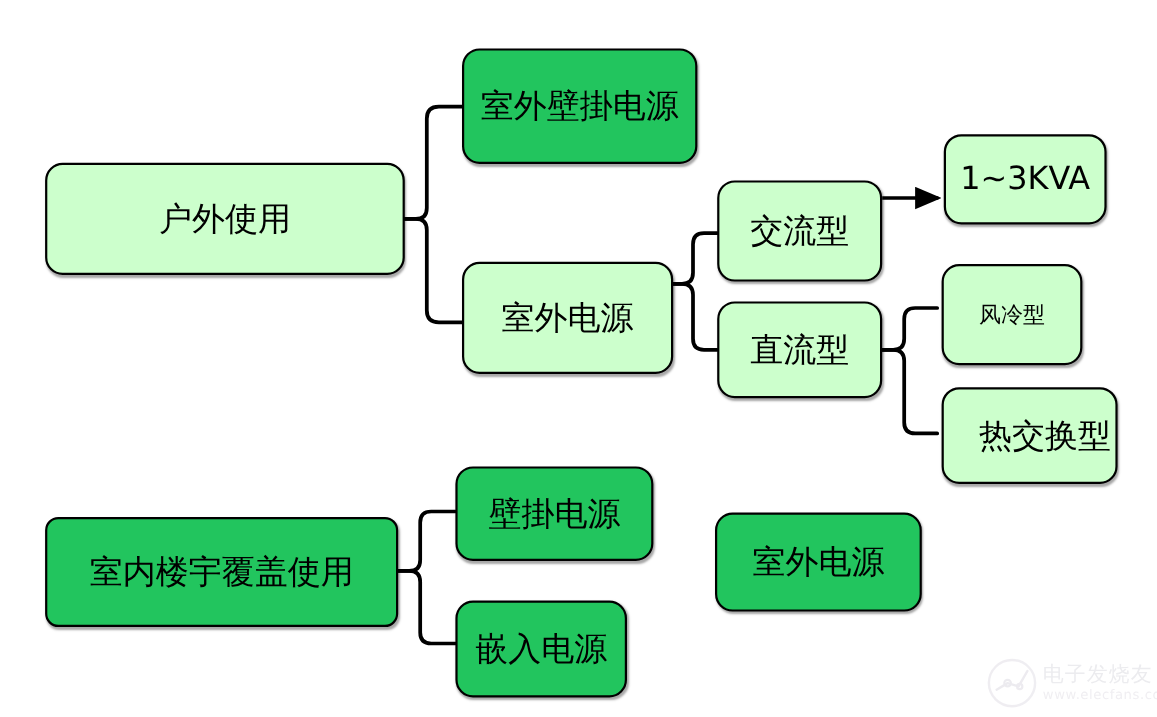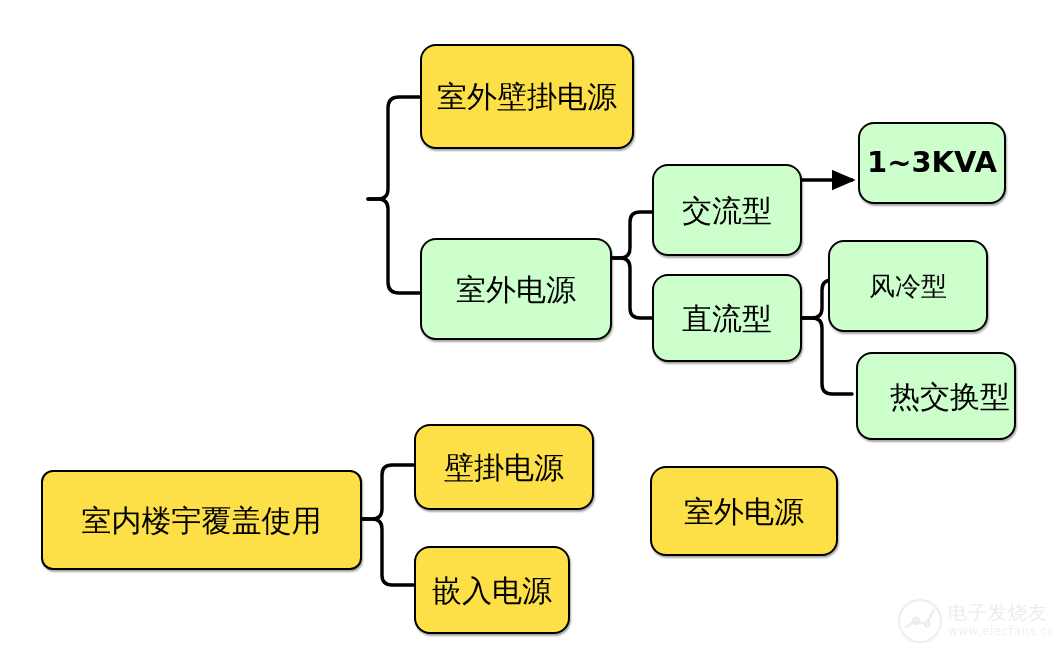--- a/index.html
+++ b/index.html
@@ -26,26 +26,26 @@
     text-align: center;
     color: #000000;
     line-height: 1.1;
     box-shadow: 1px 2px 2px rgba(0,0,0,0.35);
   }
   .node span {
     display: block;
     white-space: nowrap;
   }
   .green { background: #ccffcc; }
-  .cyan  { background: #fde047; }
+  .cyan  { background: #22c55e; }
 
   .cjk { font-family: "DejaVu Sans", "Liberation Sans", sans-serif; }
   .latin {
     font-family: "DejaVu Sans", "Liberation Sans", sans-serif;
-    font-weight: bold;
+    font-weight: normal;
   }
 
   
   #wires {
     position: absolute;
     left: 0; top: 0;
     width: 1052px;
     height: 652px;
     pointer-events: none;
   }
@@ -133,20 +133,23 @@
              L 382,475
              Q 382,465 392,465
              L 414,465" fill="none" stroke="#000000" stroke-width="3.4" stroke-linecap="round" stroke-linejoin="round"></path>
     <path d="M 362,519 L 372,519
              Q 382,519 382,529
              L 382,575
              Q 382,585 392,585
              L 414,585" fill="none" stroke="#000000" stroke-width="3.4" stroke-linecap="round" stroke-linejoin="round"></path>
   </svg>
 
+  <div class="node green" style="left:41px; top:148px; width:327px; height:102px; font-size:30px;">
+    <span class="cjk">户外使用</span>
+  </div>
 
   <div class="node cyan" style="left:420px; top:44px; width:214px; height:105px; font-size:30px;">
     <span class="cjk">室外壁掛电源</span>
   </div>
 
   <div class="node green" style="left:420px; top:238px; width:192px; height:102px; font-size:30px;">
     <span class="cjk">室外电源</span>
   </div>
 
   <div class="node green" style="left:652px; top:164px; width:150px; height:92px; font-size:30px;">
@@ -154,21 +157,21 @@
   </div>
 
   <div class="node green" style="left:652px; top:274px; width:150px; height:88px; font-size:30px;">
     <span class="cjk">直流型</span>
   </div>
 
   <div class="node green" style="left:858px; top:122px; width:148px; height:82px; font-size:29px;">
     <span class="latin">1~3KVA</span>
   </div>
 
-  <div class="node green" style="left:828px; top:240px; width:160px; height:92px; font-size:26px;">
+  <div class="node green" style="left:856px; top:240px; width:128px; height:92px; font-size:20px;">
     <span class="cjk">风冷型</span>
   </div>
 
   <div class="node green" style="left:856px; top:352px; width:160px; height:88px; font-size:30px;padding-left:28px;">
     <span class="cjk">热交换型</span>
   </div>
 
   <div class="node cyan" style="left:41px; top:470px; width:321px; height:100px; font-size:30px;border-radius:12px;">
     <span class="cjk">室内楼宇覆盖使用</span>
   </div>

